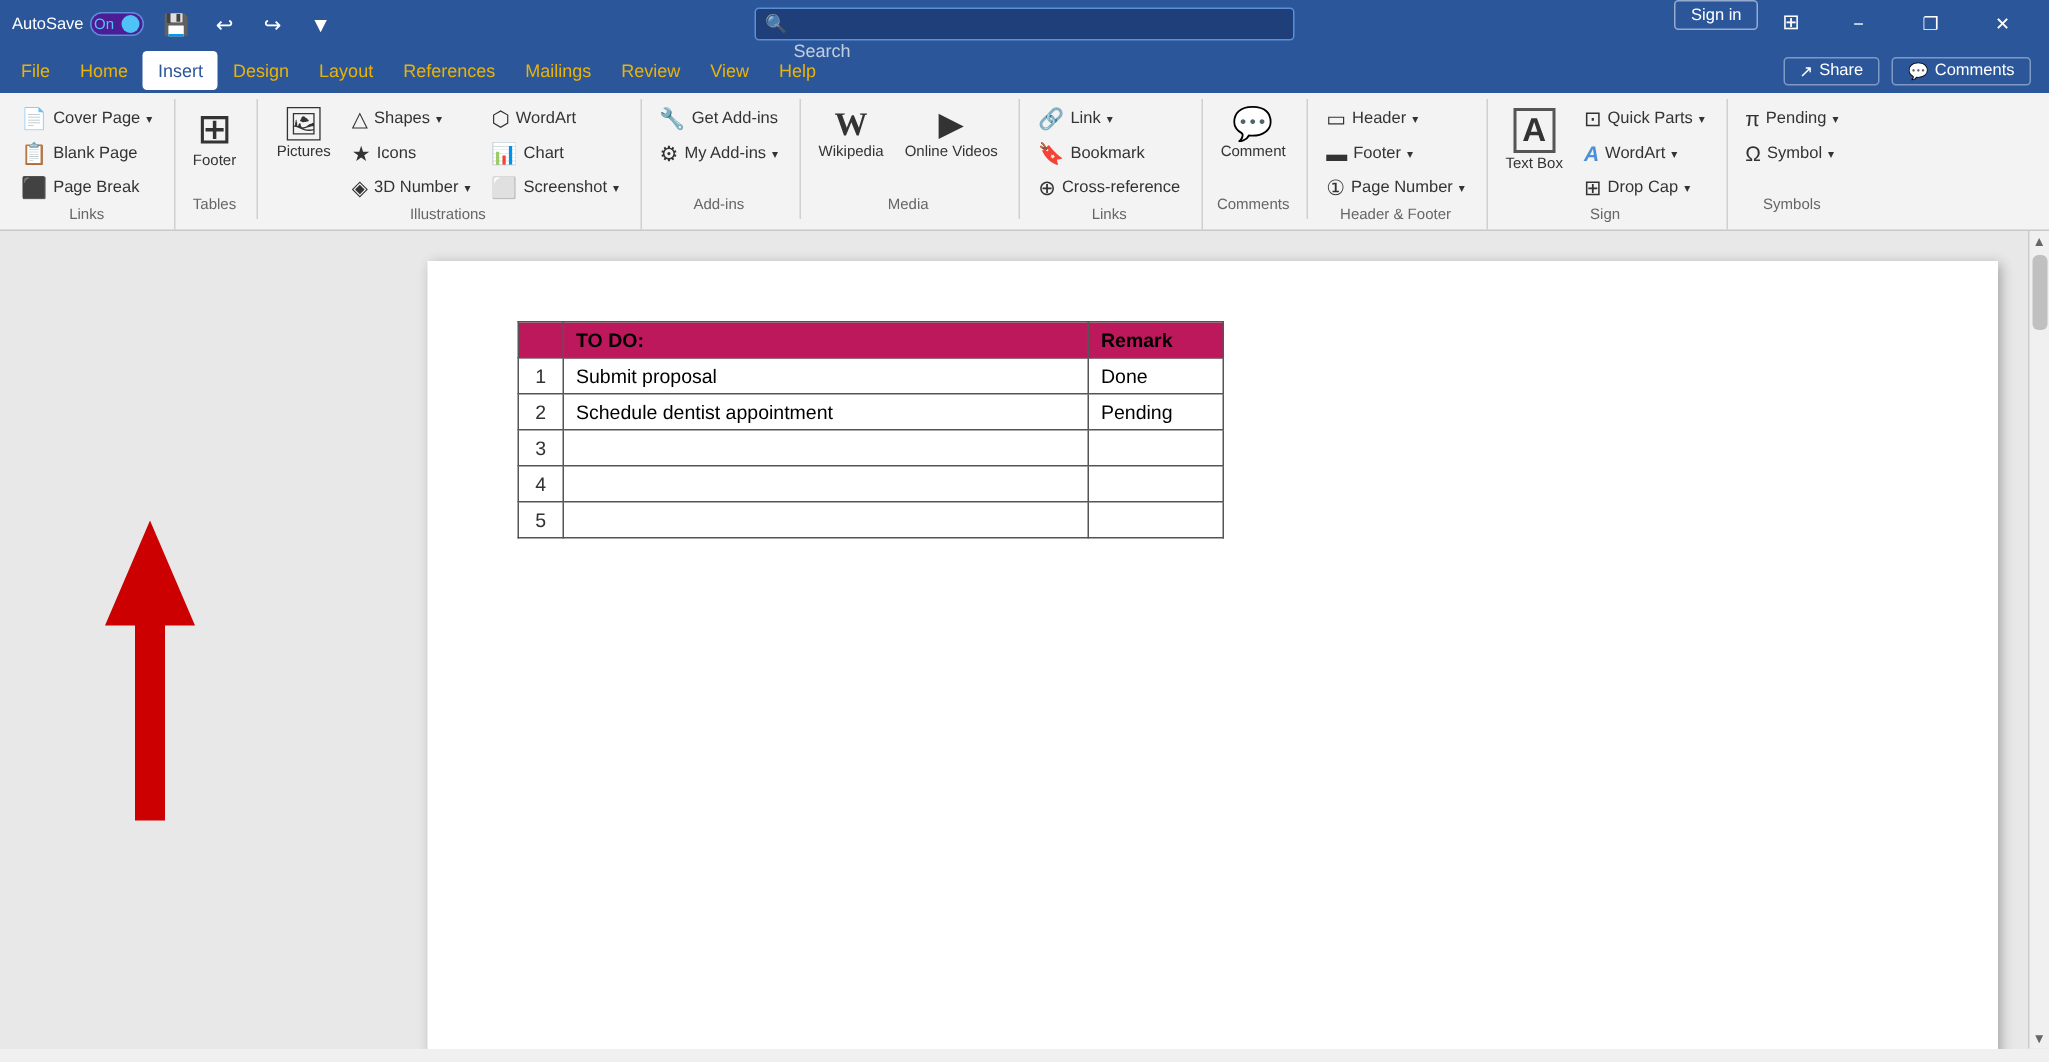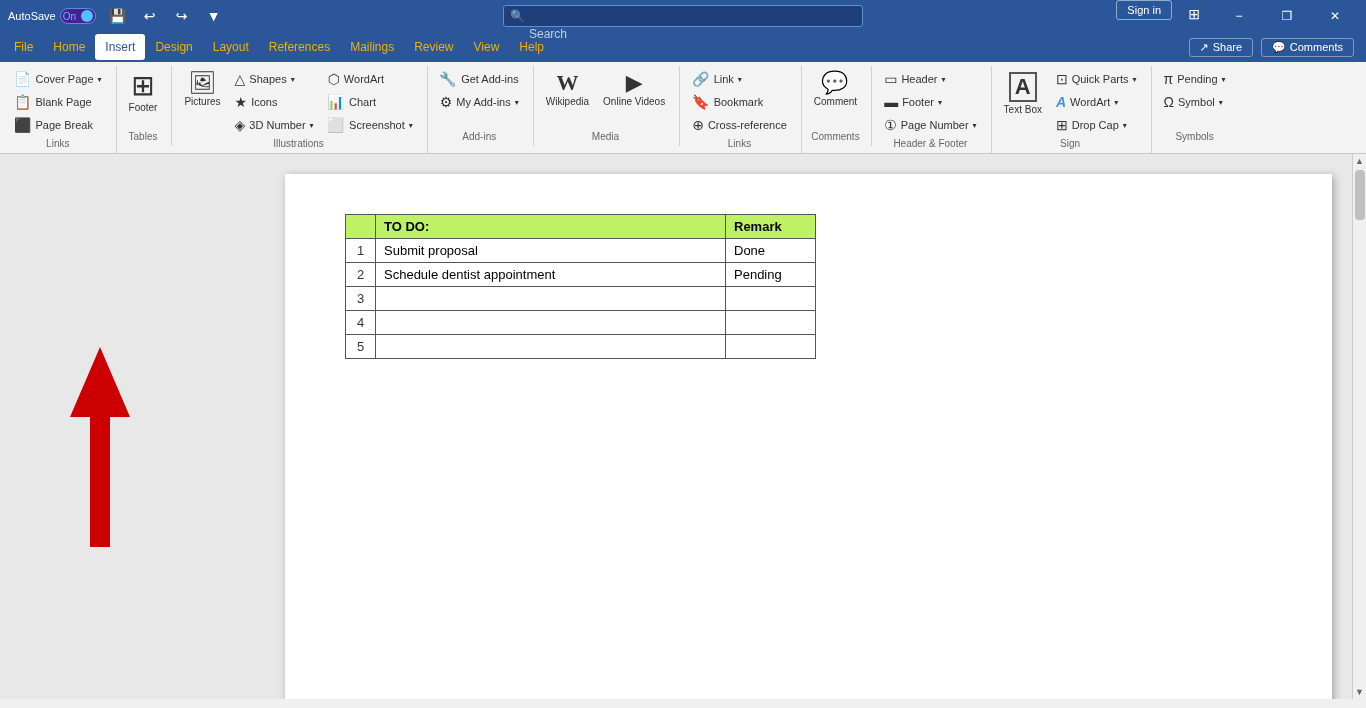--- a/index.html
+++ b/index.html
@@ -180,21 +180,21 @@
     }
     .doc-table .row-num {
       width: 24px;
       text-align: center;
       background: white;
       font-weight: normal;
       color: #333;
     }
     .doc-table .header-cell {
       font-weight: bold;
-      background: #bef264;
+      background: #be185d;
     }
     .doc-table .todo-col { width: 350px; }
     .doc-table .remark-col { width: 90px; }
 
     
     #left-panel {
       position: absolute;
       left: 0;
       top: 163px;
       width: 265px;

